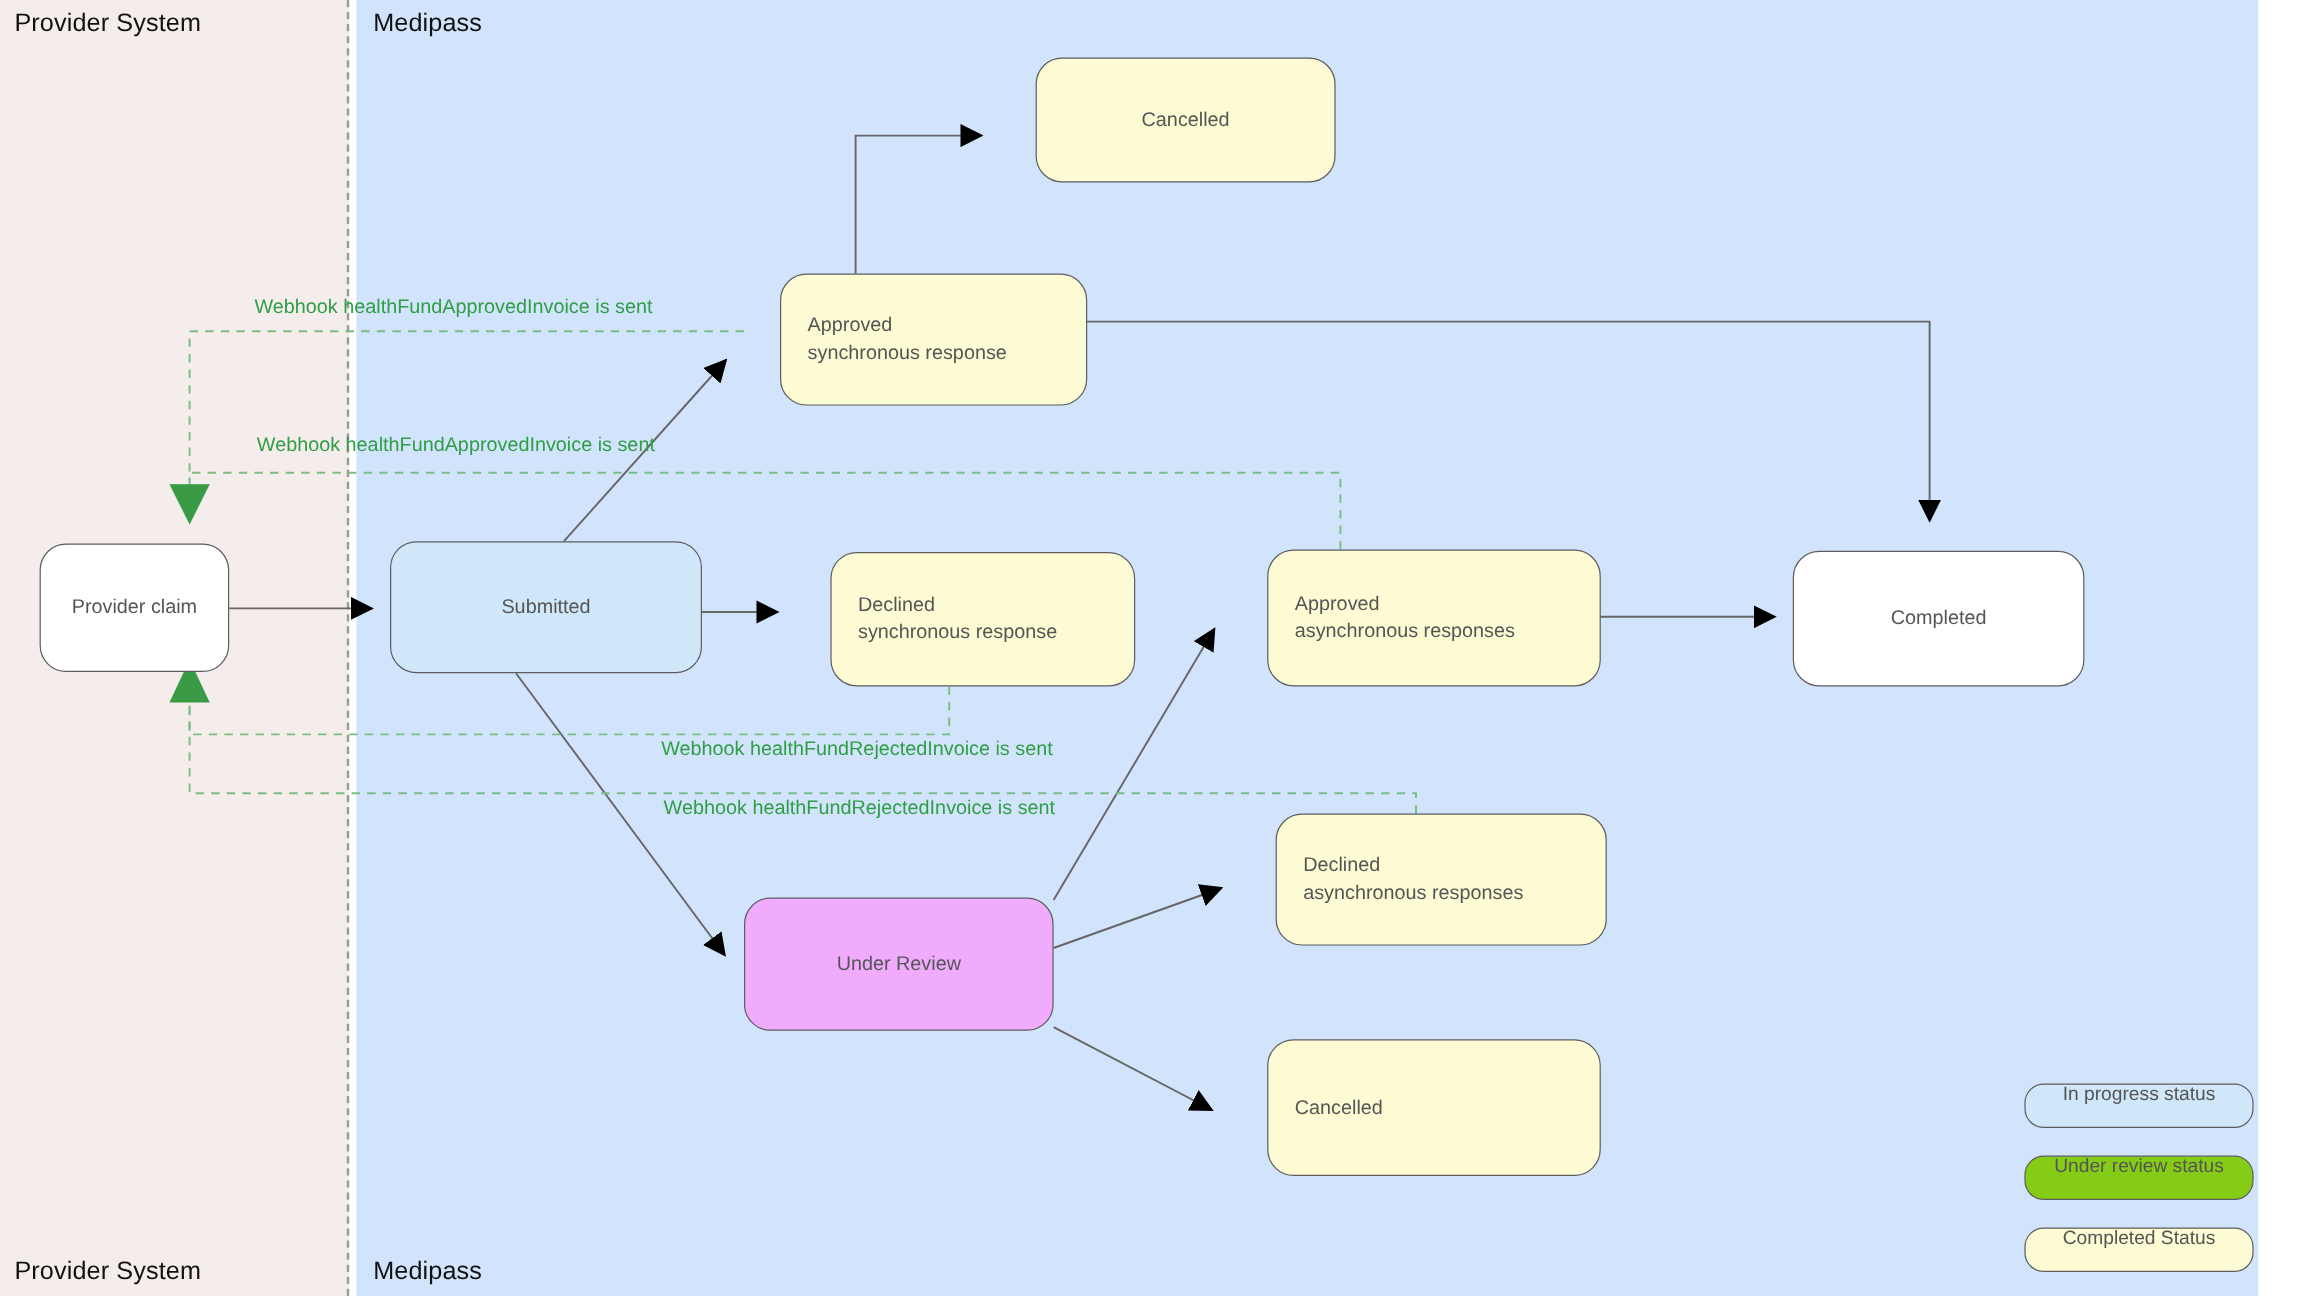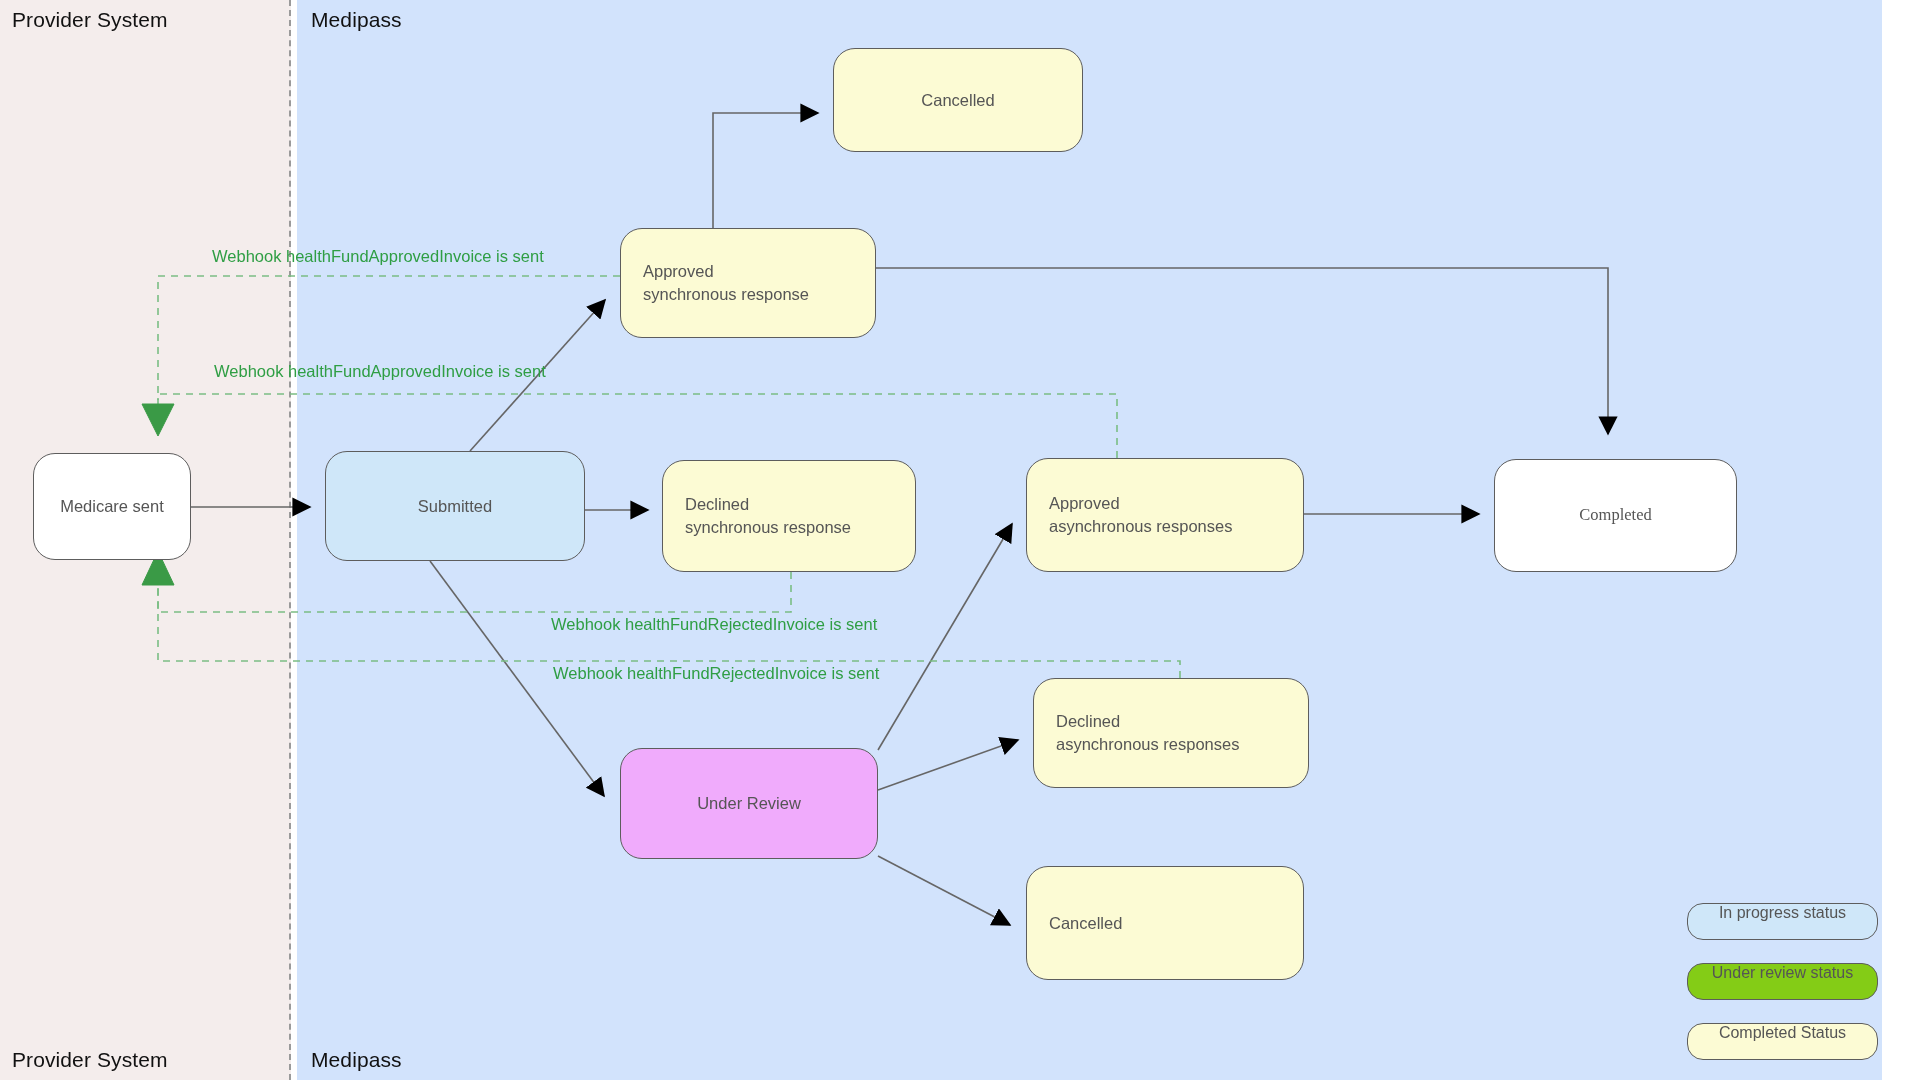--- a/index.html
+++ b/index.html
@@ -63,31 +63,31 @@
     justify-content: center;
     text-align: center;
     color: #555555;
     font-size: 16.5px;
     line-height: 1.38;
     padding: 6px 12px;
     white-space: pre-line;
   }
   .node.white  { background: #ffffff; }
   .node.blue   { background: #cfe7f9; }
-  .node.yellow { background: #fcfbd4; }
+  .node.yellow { background: #fcfbd4; margin-left: 30px; }
   .node.red    { background: #f0abfc; }
 
   
   #node-medicare-claim      { left: 33px;   top: 453px; width: 158px; height: 107px; }
   #node-submitted           { left: 325px;  top: 451px; width: 260px; height: 110px; }
   #node-cancelled-top       { left: 833px;  top: 48px;  width: 250px; height: 104px; }
   #node-approved-sync       { left: 620px;  top: 228px; width: 256px; height: 110px; }
   #node-declined-sync       { left: 662px;  top: 460px; width: 254px; height: 112px; }
   #node-approved-async      { left: 1026px; top: 458px; width: 278px; height: 114px; }
-  #node-completed           { left: 1494px; top: 459px; width: 243px; height: 113px; font-family: Liberation Serif, serif; }
+  #node-completed           { left: 1494px; top: 459px; width: 243px; height: 113px; }
   #node-under-review        { left: 620px;  top: 748px; width: 258px; height: 111px; }
   #node-declined-async      { left: 1033px; top: 678px; width: 276px; height: 110px; }
   #node-cancelled-bottom    { left: 1026px; top: 866px; width: 278px; height: 114px; }
 
   #node-approved-sync .lbl,
   #node-declined-sync .lbl,
   #node-approved-async .lbl,
   #node-declined-async .lbl,
   #node-cancelled-bottom .lbl { text-align: left; width: 100%; padding-left: 10px; }
   #node-cancelled-top .lbl,
@@ -191,21 +191,21 @@
       <path d="M1180,678 L1180,661 L158,661 L158,572"></path>
     </g>
 
     <g>
       <polygon points="142,404 174,404 158,436" fill="#3a9a46" stroke="#3a9a46" stroke-width="1"></polygon>
       <polygon points="142,585 174,585 158,551" fill="#3a9a46" stroke="#3a9a46" stroke-width="1"></polygon>
     </g>
   </svg>
 
   <div class="node white" id="node-medicare-claim">
-    <span class="lbl">Medicare sent</span>
+    <span class="lbl">Provider claim</span>
   </div>
 
   <div class="node blue" id="node-submitted">
     <span class="lbl">Submitted</span>
   </div>
 
   <div class="node yellow" id="node-cancelled-top">
     <span class="lbl">Cancelled</span>
   </div>
 

